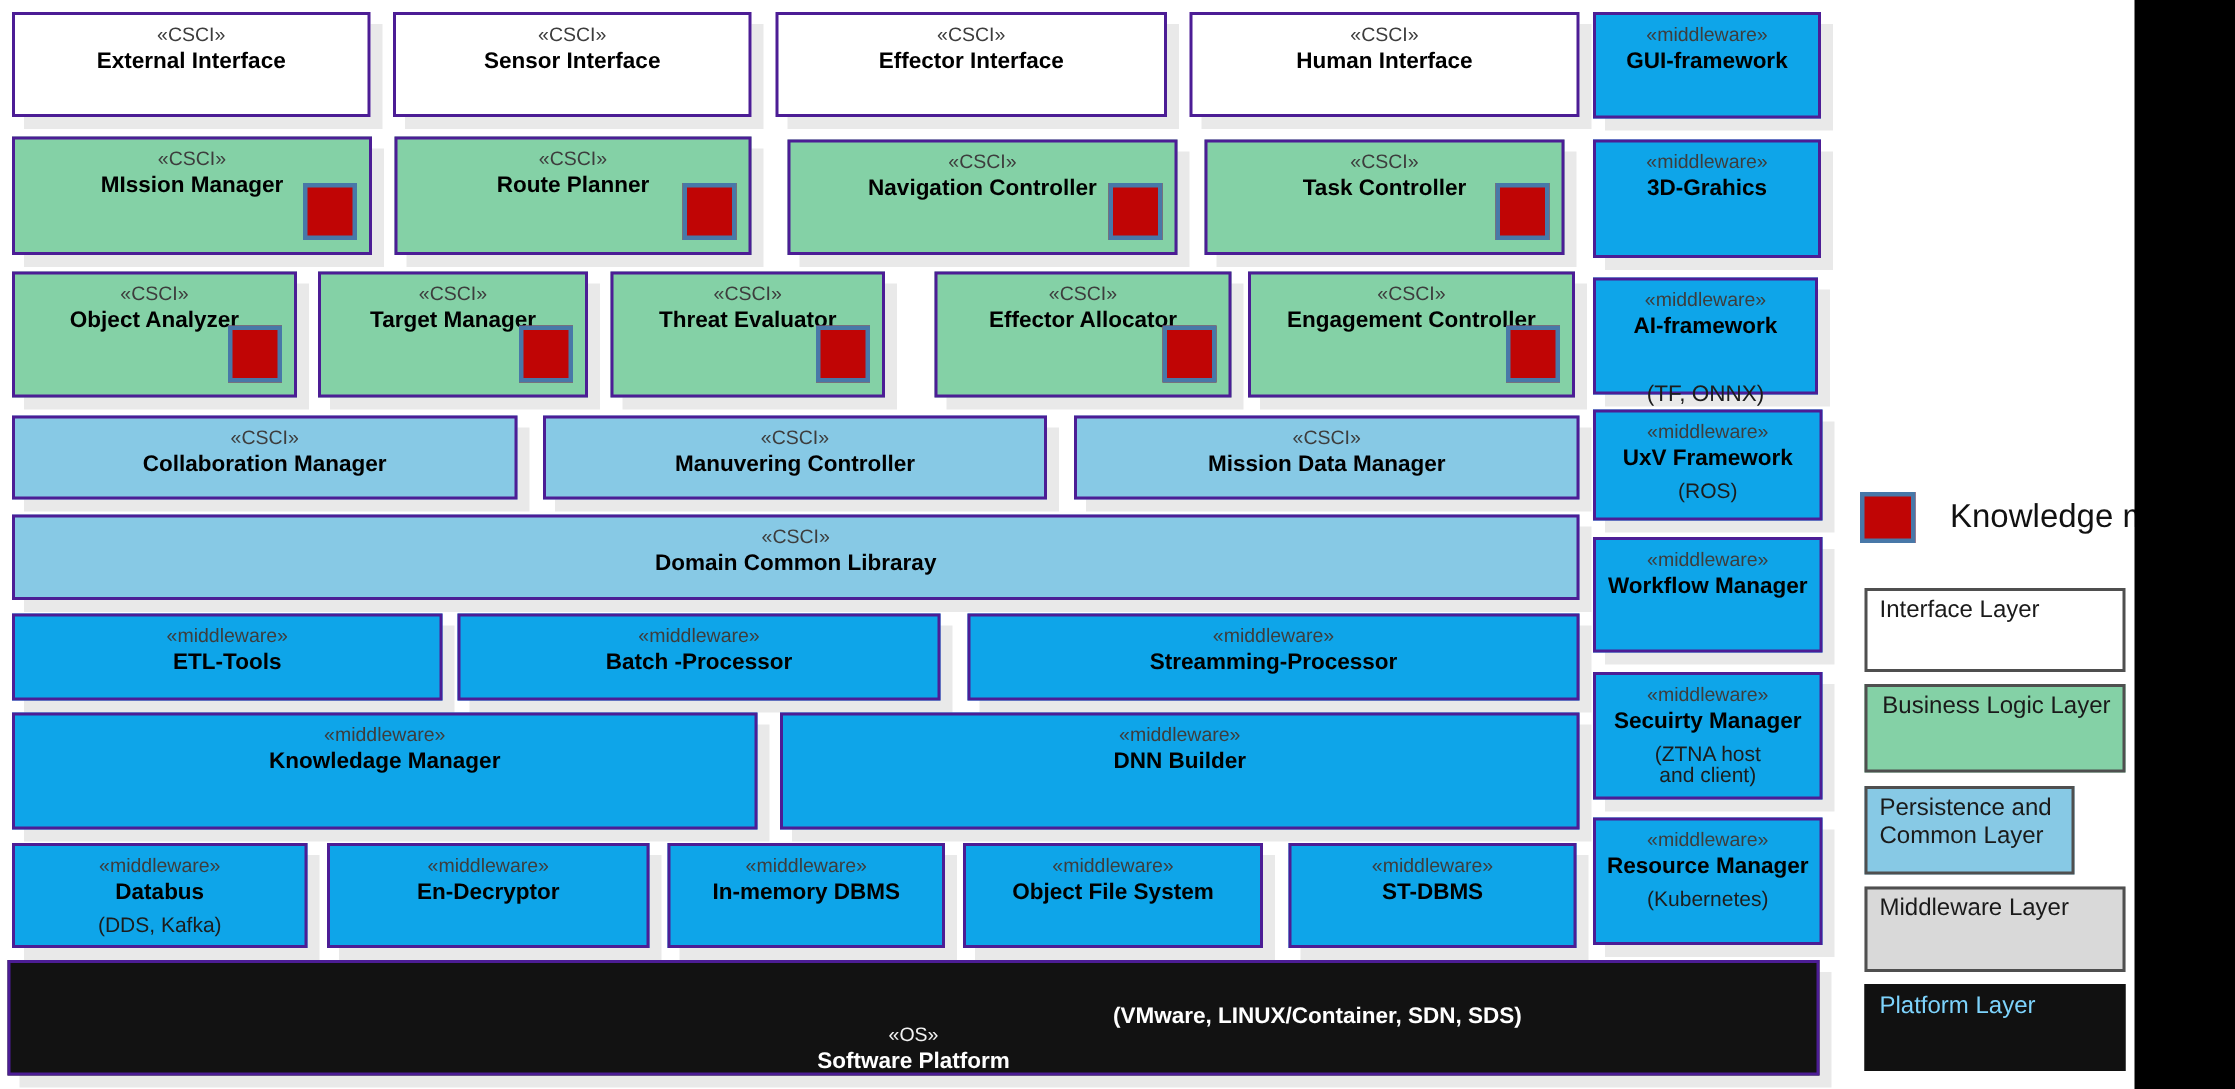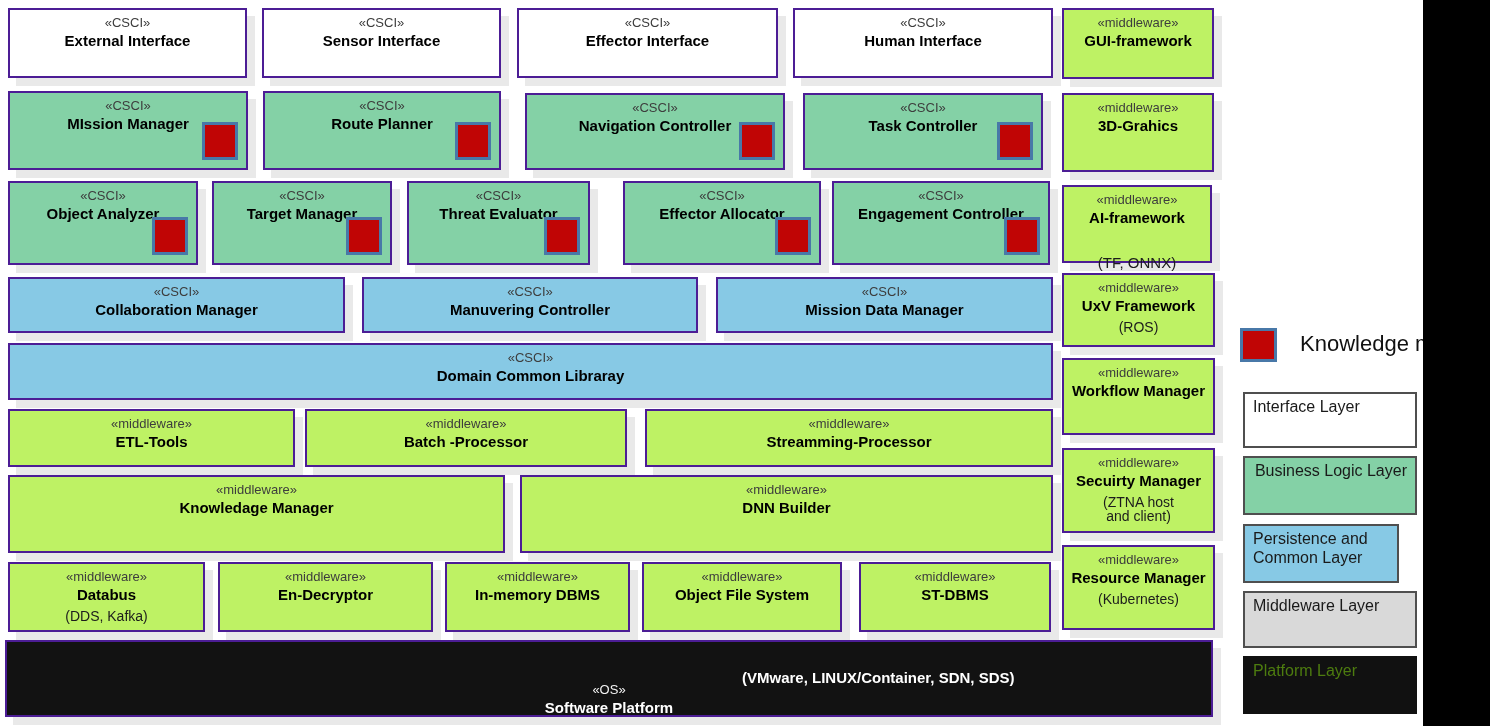--- a/index.html
+++ b/index.html
@@ -14,21 +14,21 @@
     position:absolute;
     box-sizing:border-box;
     border:2px solid #4c1d95;
     box-shadow:8px 8px 0 #e9e9e9;
     text-align:center;
     padding-top:5px;
   }
   .white{background:#ffffff;}
   .green{background:#84d1a6;}
   .blue{background:#87c9e5;}
-  .gray{background:#bef264;}
+  .gray{background:#0ea5e9;}
   .blackbox{background:#121212;}
   .st{font-size:13px;line-height:1.3;color:#3d3d3d;}
   .nm{font-size:15px;line-height:1.25;font-weight:bold;color:#000;}
   .sub{font-size:14px;line-height:1.15;color:#1c1c1c;margin-top:3px;}
   .sub.gap{margin-top:26px;font-size:15px;}
   .blackbox .st{color:#f2f2f2;margin-top:32px;}
   .blackbox .nm{color:#ffffff;}
   .ksq{
     position:absolute;right:8px;bottom:8px;
     width:36px;height:38px;box-sizing:border-box;
@@ -78,23 +78,23 @@
   #b-stdbms{left:859px;top:562px;width:192px;height:70px;}
   
   #b-os{left:5px;top:640px;width:1208px;height:77px;padding-top:8px;}
   #os-side{position:absolute;left:735px;top:27px;font-size:15px;color:#ffffff;font-weight:bold;}
   
   #lg-ksq{position:absolute;left:1240px;top:328px;width:37px;height:34px;box-sizing:border-box;background:#c00505;border:3px solid #4878a8;z-index:2;}
   #lg-knowledge{position:absolute;left:1300px;top:331px;font-size:22px;color:#111;z-index:2;white-space:nowrap;}
   .lgbox{position:absolute;box-sizing:border-box;border:2px solid #4f4f4f;padding:4px 8px;font-size:16px;line-height:1.18;color:#1a1a1a;text-align:left;}
   #lg-interface{left:1243px;top:392px;width:174px;height:56px;background:#ffffff;}
   #lg-business{left:1243px;top:456px;width:174px;height:59px;background:#84d1a6;text-align:right;}
-  #lg-persist{left:1243px;top:524px;width:156px;height:59px;background:#87c9e5;}
+  #lg-persist{left:1243px;top:524px;width:140px;height:59px;background:#87c9e5;}
   #lg-middleware{left:1243px;top:591px;width:174px;height:57px;background:#d9d9d9;}
-  #lg-platform{left:1243px;top:656px;width:174px;height:58px;background:#111111;color:#4d7c0f;border-color:#111111;}
+  #lg-platform{left:1243px;top:656px;width:174px;height:58px;background:#111111;color:#7dd3fc;border-color:#111111;}
   
   #blackbar{position:absolute;left:1423px;top:0;width:67px;height:726px;background:#000000;z-index:5;}
 </style>
 </head>
 <body>
 
 <div id="canvas">
 
   <div class="box white" id="b-ext">
     <div class="st">«CSCI»</div>

